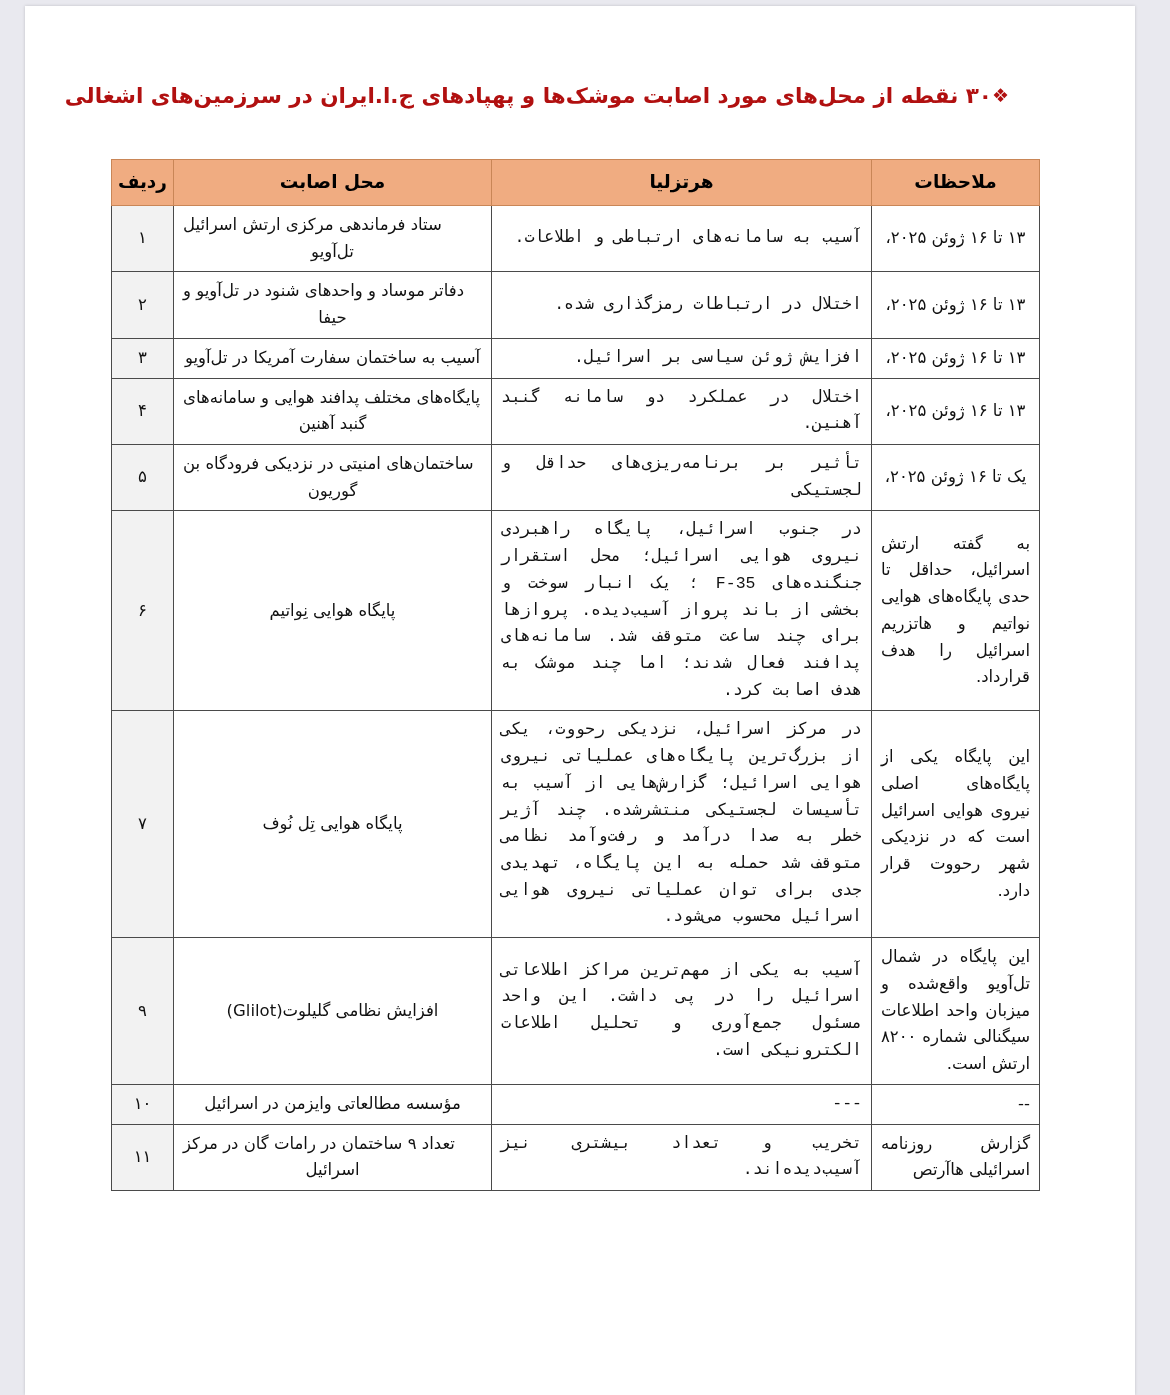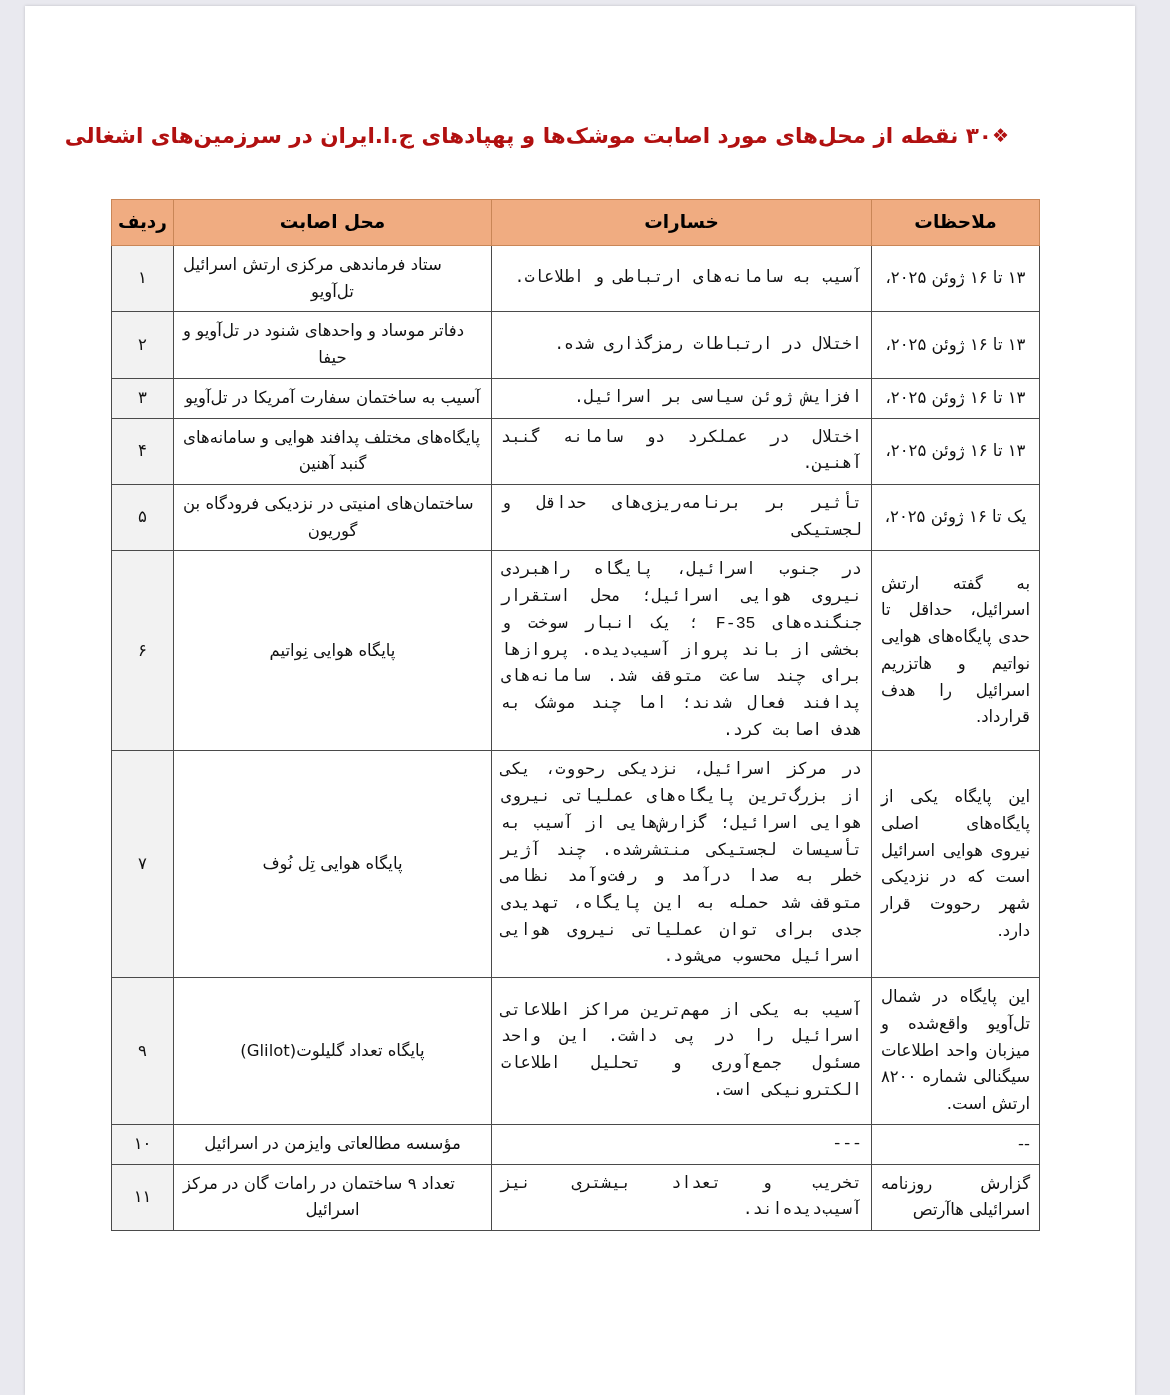--- a/index.html
+++ b/index.html
@@ -21,21 +21,21 @@
     position: absolute;
     left: 25px;
     top: 6px;
     width: 1110px;
     height: 1389px;
     background: #ffffff;
     box-shadow: 0 0 3px rgba(0,0,0,0.18);
   }
   .doc-title {
     margin: 0;
-    padding: 116px 118px 0 118px;
+    padding: 76px 118px 0 118px;
     text-align: center;
     color: #b11010;
     font-weight: bold;
     font-size: 21.5px;
     line-height: 1.3;
     direction: rtl;
     white-space: nowrap;
   }
   .doc-title .bullet-icon {
     display: inline-block;
@@ -118,21 +118,21 @@
       <table class="impact-table">
         <colgroup>
           <col class="c-molahezat">
           <col class="c-khesarat">
           <col class="c-mahal">
           <col class="c-radif">
         </colgroup>
         <thead>
           <tr>
             <th>ملاحظات</th>
-            <th>خسارات</th>
+            <th>هرتزلیا</th>
             <th>محل اصابت</th>
             <th>ردیف</th>
           </tr>
         </thead>
         <tbody>
 
           <tr>
             <td class="cell-molahezat plain-center">۱۳ تا ۱۶ ژوئن ۲۰۲۵،</td>
             <td class="cell-khesarat">آسیب به سامانه‌های ارتباطی و اطلاعات.</td>
             <td class="cell-mahal">ستاد فرماندهی مرکزی ارتش اسرائیل تل‌آویو</td>
@@ -178,21 +178,21 @@
             <td class="cell-molahezat">این پایگاه یکی از پایگاه‌های اصلی نیروی هوایی اسرائیل است که در نزدیکی شهر رحووت قرار دارد.</td>
             <td class="cell-khesarat">در مرکز اسرائیل، نزدیکی رحووت، یکی از بزرگ‌ترین پایگاه‌های عملیاتی نیروی هوایی اسرائیل؛ گزارش‌هایی از آسیب به تأسیسات لجستیکی منتشرشده. چند آژیر خطر به صدا درآمد و رفت‌وآمد نظامی متوقف شد حمله به این پایگاه، تهدیدی جدی برای توان عملیاتی نیروی هوایی اسرائیل محسوب می‌شود.</td>
             <td class="cell-mahal">پایگاه هوایی تِل نُوف</td>
             <td class="cell-radif">۷</td>
           </tr>
 
 
           <tr>
             <td class="cell-molahezat">این پایگاه در شمال تل‌آویو واقع‌شده و میزبان واحد اطلاعات سیگنالی شماره ۸۲۰۰ ارتش است.</td>
             <td class="cell-khesarat">آسیب به یکی از مهم‌ترین مراکز اطلاعاتی اسرائیل را در پی داشت. این واحد مسئول جمع‌آوری و تحلیل اطلاعات الکترونیکی است.</td>
-            <td class="cell-mahal">پایگاه تعداد گلیلوت(Glilot)</td>
+            <td class="cell-mahal">افزایش نظامی گلیلوت(Glilot)</td>
             <td class="cell-radif">۹</td>
           </tr>
 
           <tr>
             <td class="cell-molahezat right-top">--</td>
             <td class="cell-khesarat right-top">---</td>
             <td class="cell-mahal">مؤسسه مطالعاتی وایزمن در اسرائیل</td>
             <td class="cell-radif">۱۰</td>
           </tr>
 

